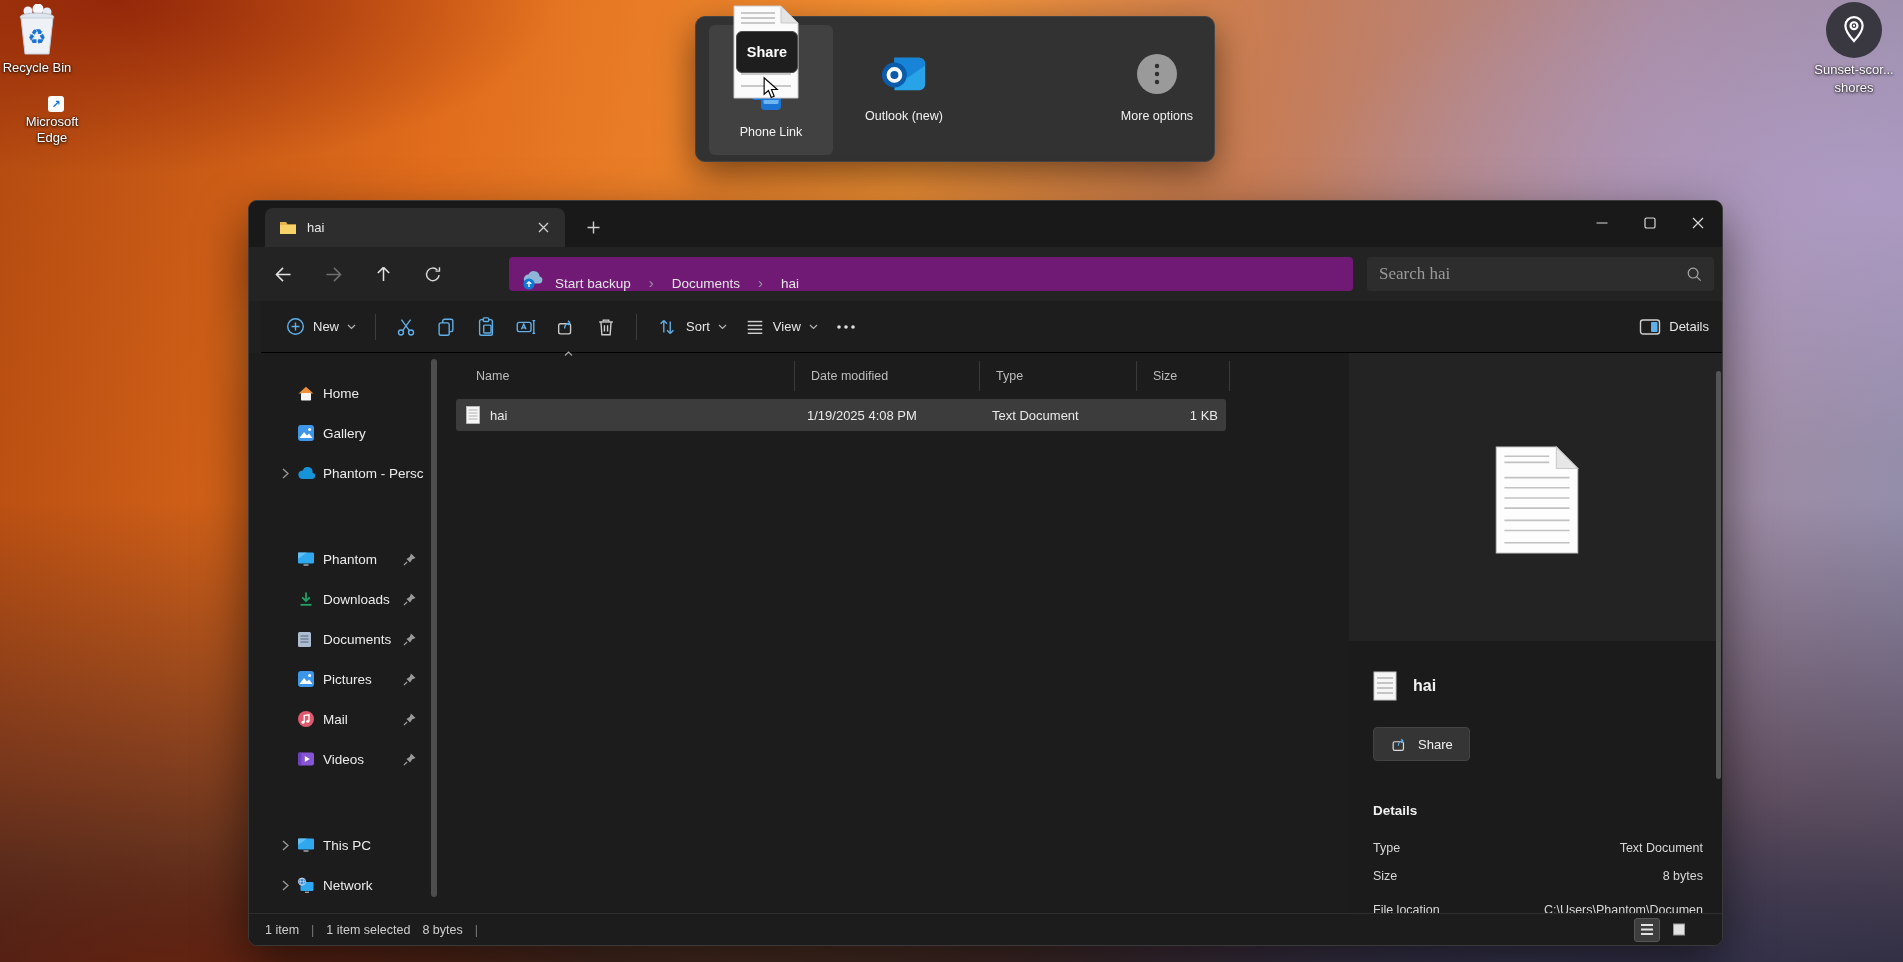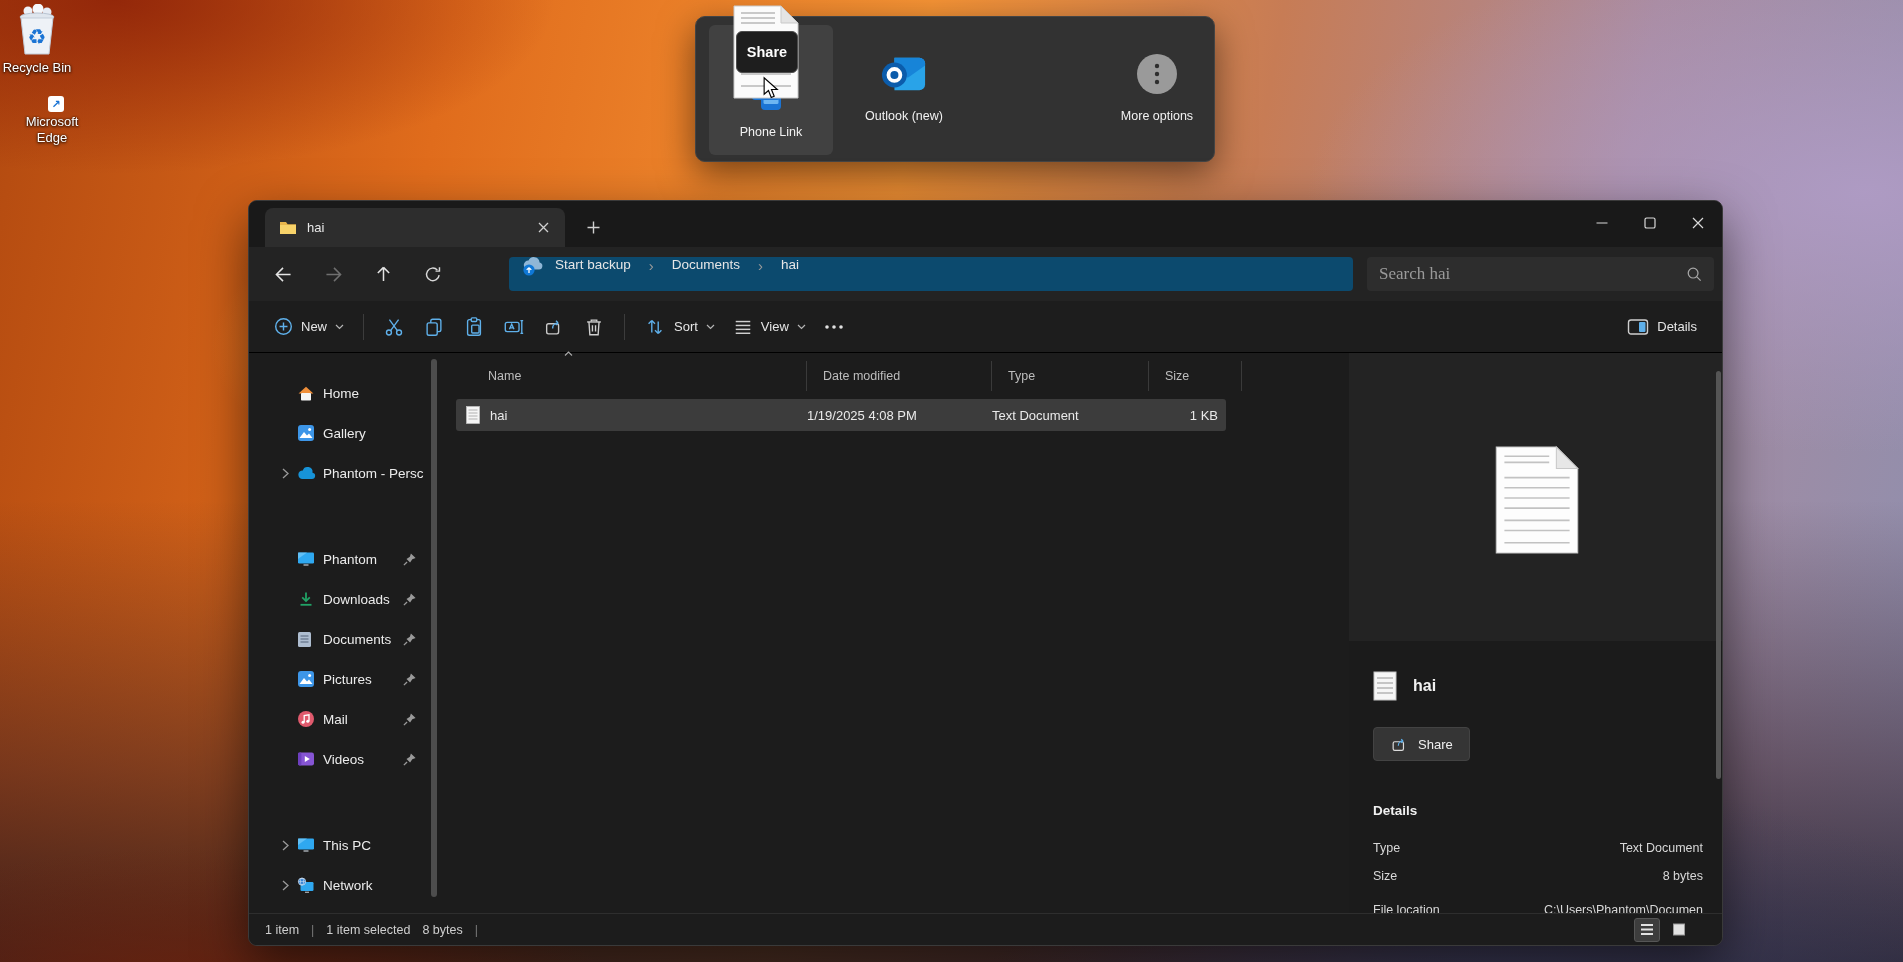--- a/index.html
+++ b/index.html
@@ -67,50 +67,50 @@
   .tab-close { width:24px; height:24px; border-radius:4px; display:flex; align-items:center; justify-content:center; }
   .newtab { position:absolute; left:330px; top:13px; width:28px; height:26px; border-radius:4px;
     display:flex; align-items:center; justify-content:center; }
   .wincontrols { position:absolute; right:0; top:0; height:44px; display:flex; }
   .wc-btn { width:48px; height:44px; display:flex; align-items:center; justify-content:center; }
 
   .navbar { position:absolute; left:0; top:46px; width:100%; height:54px; background:#232323;
     display:flex; align-items:center; }
   .nav-btn { width:40px; height:36px; margin-left:10px; display:flex; align-items:center; justify-content:center; border-radius:4px; }
   .nav-btn:first-child { margin-left:14px; }
-  .addressbar { position:absolute; left:260px; top:10px; width:844px; height:34px; background:#0c4a6e;
-    border-radius:4px; display:flex; align-items:flex-start; padding:0 12px; gap:10px; }
+  .addressbar { position:absolute; left:260px; top:10px; width:844px; height:34px; background:#701a75;
+    border-radius:4px; display:flex; align-items:flex-end; padding:0 12px; gap:10px; }
   .crumb { color:#e6e6e6; font-size:13.5px; white-space:nowrap; }
   .crumb-sep { color:#9a9a9a; font-size:15px; padding:0 8px; }
   .searchbox { position:absolute; left:1118px; top:10px; width:347px; height:34px; background:#2d2d2d;
     border-radius:4px; display:flex; align-items:center; padding:0 12px; }
   .searchbox input { flex:1; background:transparent; border:none; outline:none; color:#cfcfcf;
     font-size:17px; font-family:Liberation Serif, serif; }
   .searchbox input::placeholder { color:#9a9a9a; }
 
-  .toolbar { position:absolute; left:0; top:100px; width:100%; height:52px; background:#1d1d1d;
+  .toolbar { position:absolute; left:12px; top:100px; width:100%; height:52px; background:#1d1d1d;
     border-bottom:1px solid #000; display:flex; align-items:center; padding:0 16px; }
   .tb-btn { display:flex; align-items:center; gap:8px; padding:6px 9px; border-radius:4px; color:#e6e6e6; font-size:13px; }
   .tb-sep { width:1px; height:26px; background:#3c3c3c; margin:0 10px; }
   .tb-right { margin-left:auto; }
 
   .content { position:absolute; left:0; top:152px; width:100%; height:562px; background:#1c1c1c; }
 
   .sidebar { position:absolute; left:0; top:0; width:195px; height:100%; padding-top:22px; }
   .side-item { position:relative; height:36px; margin:0 8px 4px 0; display:flex; align-items:center;
     border-radius:4px; padding-left:24px; }
   .tree-cell { width:24px; display:flex; align-items:center; justify-content:center; }
   .sicon { width:26px; display:flex; align-items:center; }
   .slabel { color:#ececec; font-size:13.5px; white-space:nowrap; overflow:hidden; flex:1; }
   .pin { width:30px; display:flex; justify-content:flex-start; margin-right:4px; }
   .side-gap { height:46px; }
   .side-scroll { position:absolute; right:7px; top:6px; width:6px; height:538px; background:#4d4d4d; border-radius:3px; }
 
   .filearea { position:absolute; left:195px; top:0; width:905px; height:100%; }
-  .cols-header { position:absolute; left:28px; top:8px; height:30px; display:flex; align-items:center; }
+  .cols-header { position:absolute; left:16px; top:8px; height:30px; display:flex; align-items:center; }
   .col { color:#bdbdbd; font-size:12.5px; display:flex; align-items:center; height:30px; border-right:1px solid #3a3a3a; padding-left:16px; }
   .col.c-name { width:335px; }
   .col.c-date { width:185px; }
   .col.c-type { width:157px; }
   .col.c-size { width:93px; }
   .sort-ind { position:absolute; left:120px; top:-2px; }
   .file-row { position:absolute; left:12px; top:46px; width:770px; height:32px; background:#3c3c3c;
     border-radius:3px; display:flex; align-items:center; color:#eaeaea; font-size:13px; }
   .fr-name { width:335px; display:flex; align-items:center; gap:10px; padding-left:10px; }
   .fr-date { width:185px; padding-left:16px; }
@@ -160,20 +160,31 @@
   </div>
 
   <div class="desk-icon edge">
     <span style="position:relative">
       <span class="edge-circle"></span>
       <span class="edge-badge">↗</span>
     </span>
     <span class="desk-label" style="width:80px">Microsoft Edge</span>
   </div>
 
+  <div class="desk-icon spotlight">
+    <span class="spot-circle">
+      <svg width="30" height="32" viewBox="0 0 24 26">
+        <path d="M12 2.5 a7 7 0 0 1 7 7 c0 4.8 -7 12.5 -7 12.5 s-7 -7.7 -7 -12.5 a7 7 0 0 1 7 -7 Z" fill="none" stroke="#fff" stroke-width="1.8"></path>
+        <circle cx="12" cy="9.5" r="2.8" fill="none" stroke="#fff" stroke-width="1.8"></circle>
+        <circle cx="12" cy="9.5" r="0.9" fill="#fff"></circle>
+      </svg>
+    </span>
+    <span class="desk-label">Sunset-scor...</span>
+    <span class="desk-label" style="margin-top:-2px">shores</span>
+  </div>
 
   <div class="share-popup">
     <div class="share-item hl" style="left:13px">
       <span class="si-iconbox">
         <svg width="24" height="42" viewBox="0 0 24 42">
             <rect x="2" y="1" width="20" height="40" rx="4" fill="#1b74d4"></rect>
             <rect x="4.5" y="5" width="15" height="30" rx="1.5" fill="#6db6f2"></rect>
           </svg>
       </span>
       <span class="silabel">Phone Link</span>

